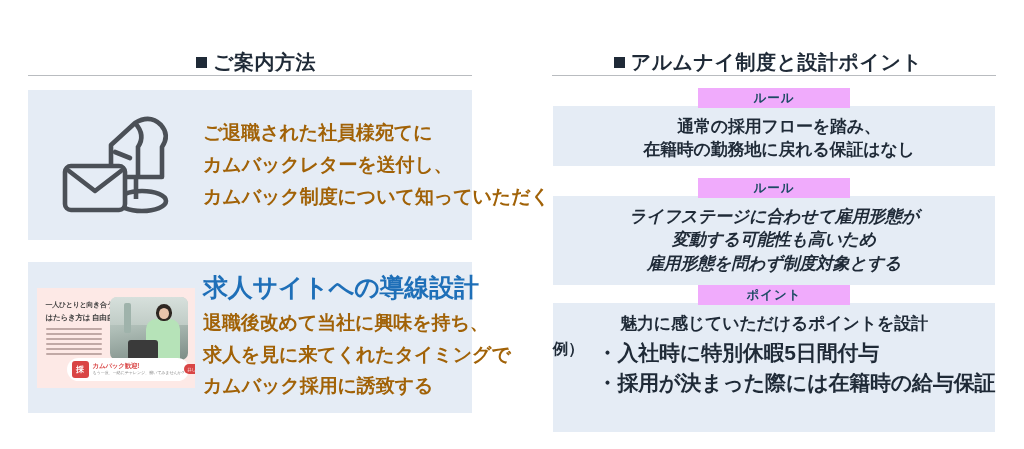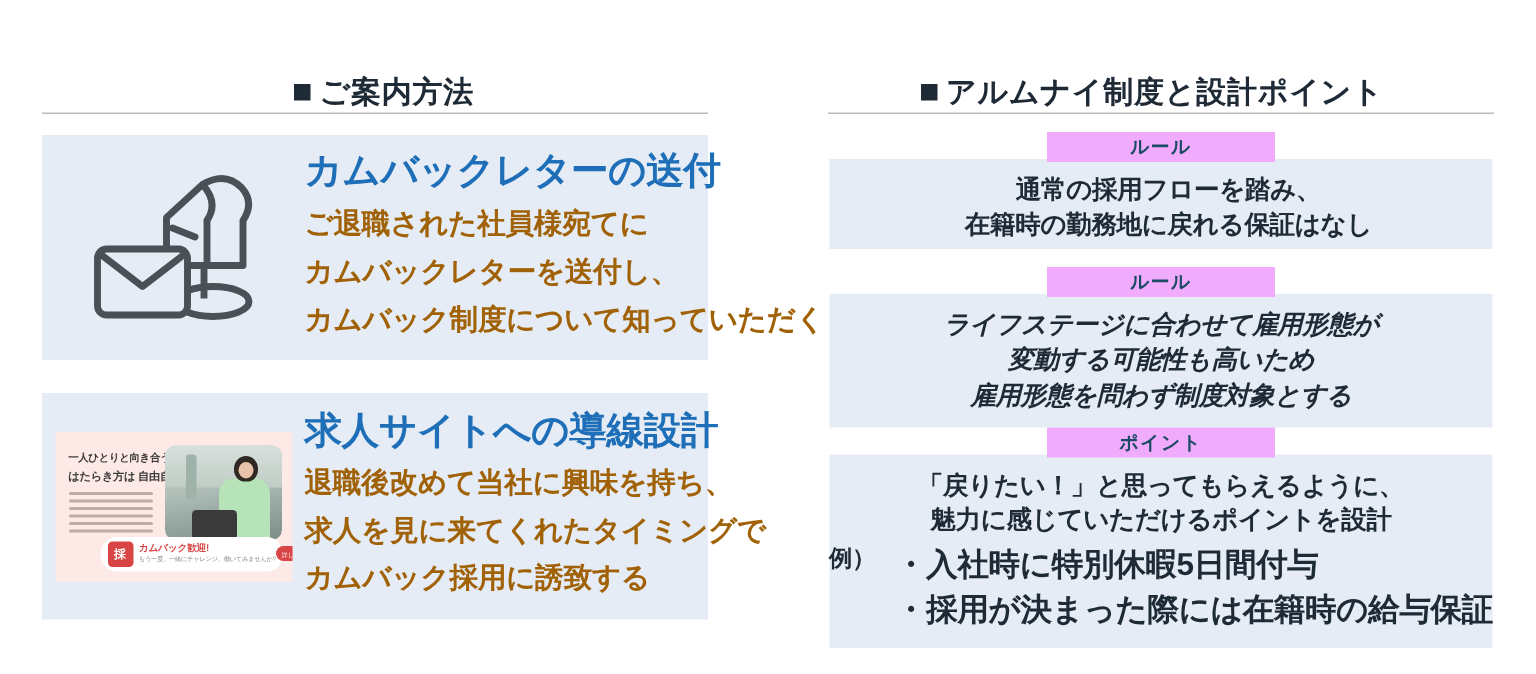--- a/index.html
+++ b/index.html
@@ -326,21 +326,20 @@
           <path d="M58 41 L73 47" stroke="#4b5057" stroke-width="4.6" stroke-linecap="round"></path>
 
           <path d="M79 66 L79 88" stroke="#4b5057" stroke-width="4.6"></path>
           <ellipse cx="85" cy="90" rx="24" ry="10" stroke="#4b5057" stroke-width="4.6" fill="none"></ellipse>
 
           <rect x="8" y="55" width="60" height="44" rx="6" stroke="#4b5057" stroke-width="4.6" fill="#e5ecf5"></rect>
           <path d="M12 60 L38 80 L64 60" stroke="#4b5057" stroke-width="4.6" fill="none" stroke-linecap="round" stroke-linejoin="round"></path>
         </svg>
       </div>
       <div class="card-body">
-        <div class="card-title">カムバックレターの送付</div>
         <div class="card-line">ご退職された社員様宛てに</div>
         <div class="card-line">カムバックレターを送付し、</div>
         <div class="card-line">カムバック制度について知っていただく</div>
       </div>
     </div>
 
     <div class="card card-2">
       <div class="card-visual">
         <div class="thumb">
           <div class="thumb-head-1">一人ひとりと向き合う仕事</div>
@@ -400,21 +399,20 @@
       <div class="rbox b2">
         <div class="rline">ライフステージに合わせて雇用形態が</div>
         <div class="rline">変動する可能性も高いため</div>
         <div class="rline">雇用形態を問わず制度対象とする</div>
       </div>
     </div>
 
     <div class="rbox-wrap w3">
       <div class="badge">ポイント</div>
       <div class="rbox b3">
-        <div class="rline">「戻りたい！」と思ってもらえるように、</div>
         <div class="rline">魅力に感じていただけるポイントを設計</div>
         <div class="example-block">
           <div class="example-inner">
             <div class="ex-row">
               <div class="ex-label">例）</div>
               <div class="ex-items">
                 <div class="rline small">・入社時に特別休暇5日間付与</div>
                 <div class="rline small">・採用が決まった際には在籍時の給与保証</div>
               </div>
             </div>

